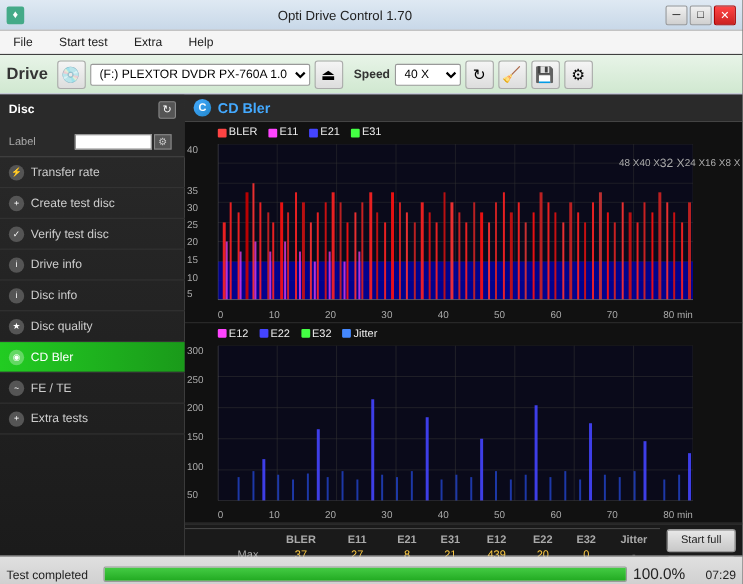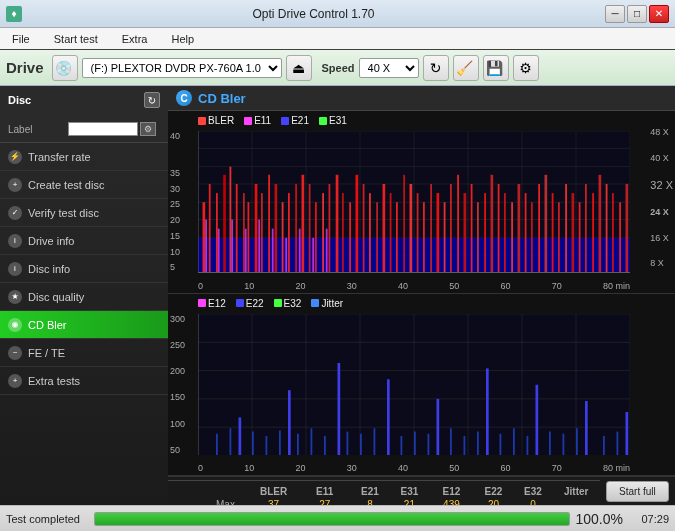--- a/index.html
+++ b/index.html
@@ -208,21 +208,21 @@
       cursor: pointer;
       color: #aaa;
       font-size: 11px;
     }
 
     
     .bottom-bar {
       height: 26px;
       background: linear-gradient(to bottom, #e0e0e0, #d0d0d0);
       display: flex;
-      align-items: center;
+      align-items: flex-end;
       padding: 2px 6px;
       border-top: 1px solid #bbb;
       position: absolute;
       bottom: 0;
       left: 0;
       right: 0;
       gap: 6px;
     }
     .status-text { font-size: 11px; color: #222; margin-right: 8px; }
     .progress-bar-container {
@@ -572,25 +572,25 @@
           <span style="font-size:9px;color:#aaa;">40</span>
           <span style="font-size:9px;color:#aaa;margin-top:21px;">35</span>
           <span style="font-size:9px;color:#aaa;">30</span>
           <span style="font-size:9px;color:#aaa;">25</span>
           <span style="font-size:9px;color:#aaa;">20</span>
           <span style="font-size:9px;color:#aaa;">15</span>
           <span style="font-size:9px;color:#aaa;">10</span>
           <span style="font-size:9px;color:#aaa;">5</span>
         </div>
 
-        <div style="position:absolute;top:16px;right:2px;height:calc(100% - 40px);display:flex;flex-direction:column;justify-content:space-between;">
+        <div style="position:absolute;top:32px;right:2px;height:calc(100% - 40px);display:flex;flex-direction:row;justify-content:space-between;">
           <span style="font-size:9px;color:#aaa;">48 X</span>
           <span style="font-size:9px;color:#aaa;">40 X</span>
           <span style="font-size:11px;color:#aaa;">32 X</span>
-          <span style="font-size:9px;color:#aaa;font-weight:bold;">24 X</span>
+          <span style="font-size:9px;color:#aaa;">24 X</span>
           <span style="font-size:9px;color:#aaa;">16 X</span>
           <span style="font-size:9px;color:#aaa;">8 X</span>
         </div>
 
         <div style="position:absolute;bottom:2px;left:30px;right:45px;display:flex;justify-content:space-between;">
           <span style="font-size:9px;color:#aaa;">0</span>
           <span style="font-size:9px;color:#aaa;">10</span>
           <span style="font-size:9px;color:#aaa;">20</span>
           <span style="font-size:9px;color:#aaa;">30</span>
           <span style="font-size:9px;color:#aaa;">40</span>

